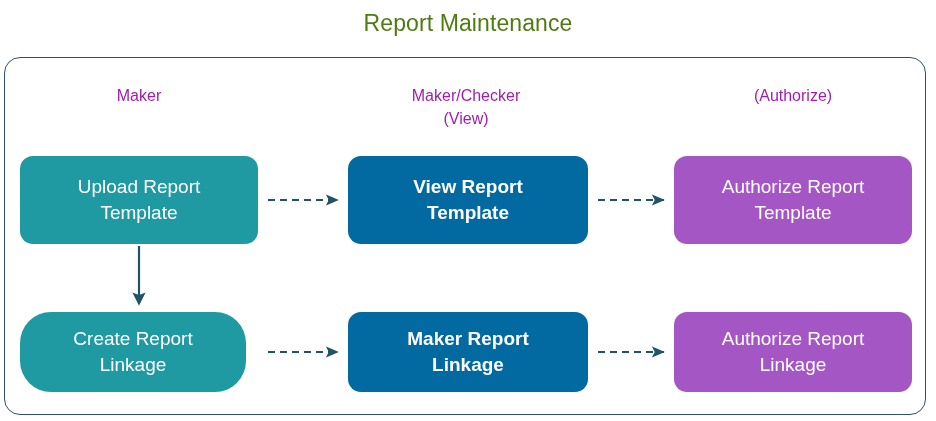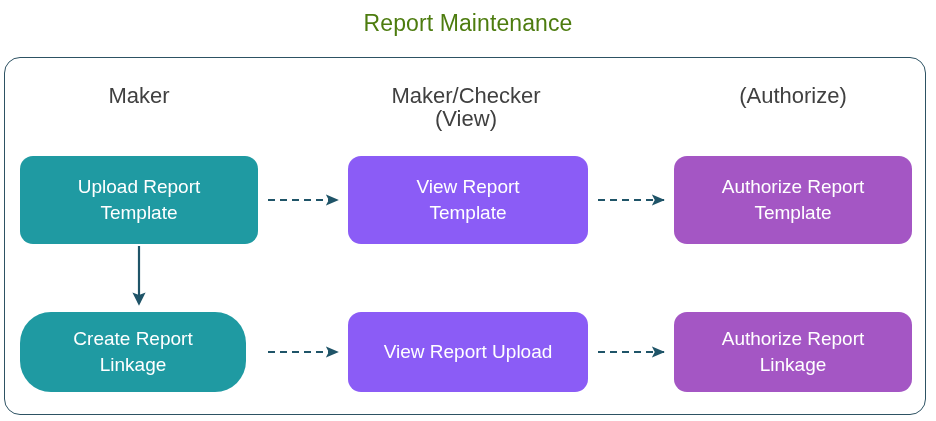--- a/index.html
+++ b/index.html
@@ -37,22 +37,22 @@
     height: 358px;
     border: 1.6px solid #2d5263;
     border-radius: 16px;
     box-sizing: border-box;
   }
 
   
   .col-header {
     position: absolute;
     text-align: center;
-    color: #404040;
-    font-size: 22px;
+    color: #a21caf;
+    font-size: 16px;
     line-height: 23px;
     font-weight: 400;
   }
   .col-header .ch-role { display: block; }
   .col-header .ch-sub  { display: block; }
 
   #col-header-maker          { left: 18px;  top: 84px; width: 242px; }
   #col-header-maker-checker  { left: 345px; top: 84px; width: 242px; }
   #col-header-checker        { left: 672px; top: 84px; width: 242px; }
 
@@ -66,21 +66,21 @@
     text-align: center;
     color: #ffffff;
     font-size: 19px;
     line-height: 26px;
     font-weight: 400;
     box-sizing: border-box;
     padding: 4px 28px;
     white-space: pre-line;
   }
   .node.teal   { background: #1f9aa2; }
-  .node.amber  { background: #8b5cf6; }
+  .node.amber  { background: #0369a1; font-weight: bold; }
   .node.purple { background: #a456c4; }
 
   
   #node-upload-report-template    { left: 20px;  top: 156px; width: 238px; height: 88px; }
   #node-view-report-template      { left: 348px; top: 156px; width: 240px; height: 88px; }
   #node-authorize-report-template { left: 674px; top: 156px; width: 238px; height: 88px; }
   
   #node-create-report-linkage     { left: 20px;  top: 312px; width: 226px; height: 80px; border-radius: 31px; }
   #node-view-report-linkage       { left: 348px; top: 312px; width: 240px; height: 80px; }
   #node-authorize-report-linkage  { left: 674px; top: 312px; width: 238px; height: 80px; }
@@ -120,21 +120,21 @@
 
 <div class="node amber" id="node-view-report-template">View Report
 Template</div>
 
 <div class="node purple" id="node-authorize-report-template">Authorize Report
 Template</div>
 
 <div class="node teal" id="node-create-report-linkage">Create Report
 Linkage</div>
 
-<div class="node amber" id="node-view-report-linkage">View Report Upload</div>
+<div class="node amber" id="node-view-report-linkage">Maker Report Linkage</div>
 
 <div class="node purple" id="node-authorize-report-linkage">Authorize Report
 Linkage</div>
 
 <svg id="connectors" viewBox="0 0 936 421">
   <defs>
     <marker id="arrowhead" markerWidth="7" markerHeight="7" refX="5.6" refY="3" orient="auto" markerUnits="strokeWidth">
       <path d="M0,0.4 L6,3 L0,5.6 L1.4,3 Z" fill="#1f5468"></path>
     </marker>
     <marker id="arrowhead-solid" markerWidth="6" markerHeight="6" refX="4.8" refY="3" orient="auto" markerUnits="strokeWidth">

